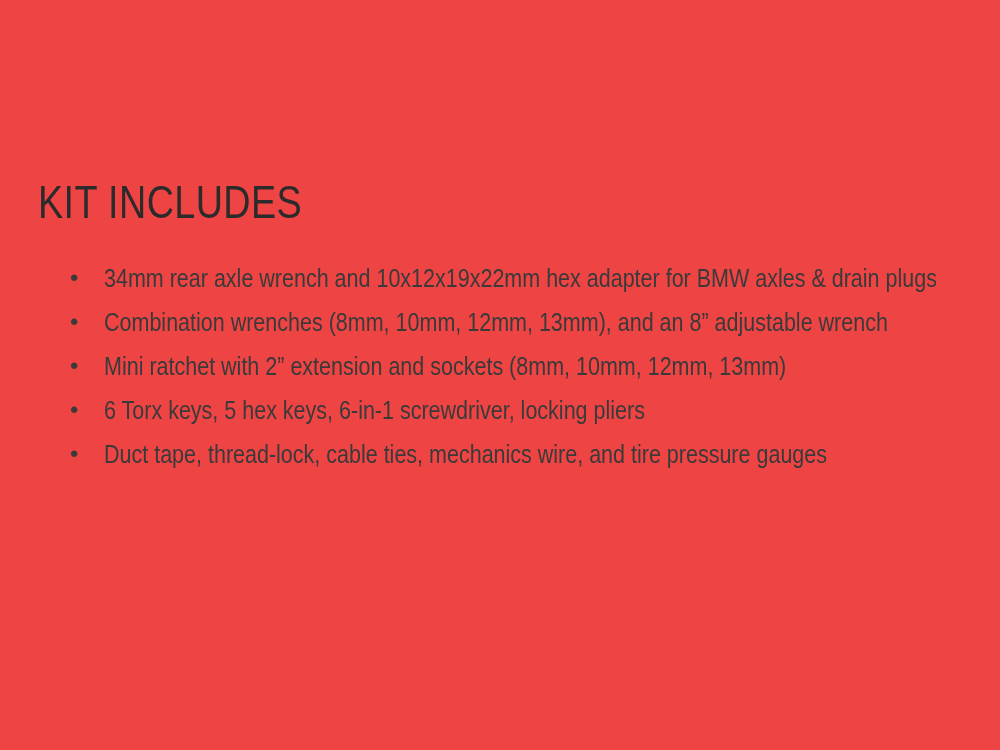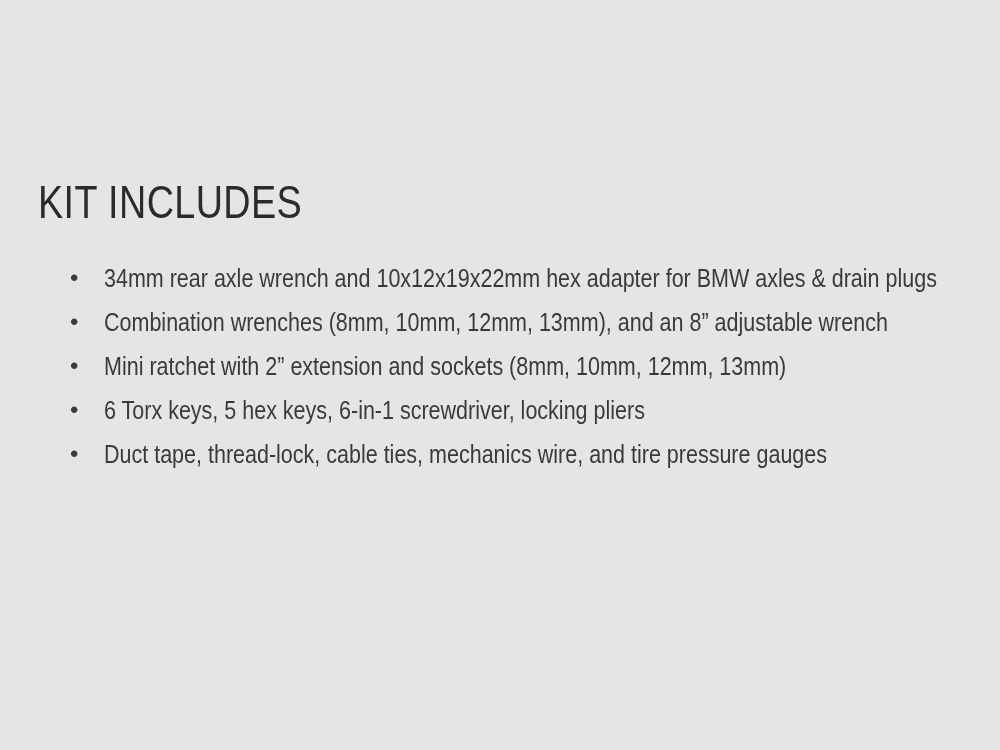--- a/index.html
+++ b/index.html
@@ -10,21 +10,21 @@
     width: 1000px;
     height: 750px;
     background: #ffffff;
     font-family: "Liberation Sans", sans-serif;
     overflow: hidden;
   }
   .slide {
     position: relative;
     width: 1000px;
     height: 750px;
-    background: #e5e5e5;
+    background: #ef4444;
     box-sizing: border-box;
   }
   .slide-title {
     position: absolute;
     left: 38px;
     top: 178px;
     font-family: "Liberation Sans", sans-serif;
     font-size: 46px;
     line-height: 1.05;
     font-weight: 400;

